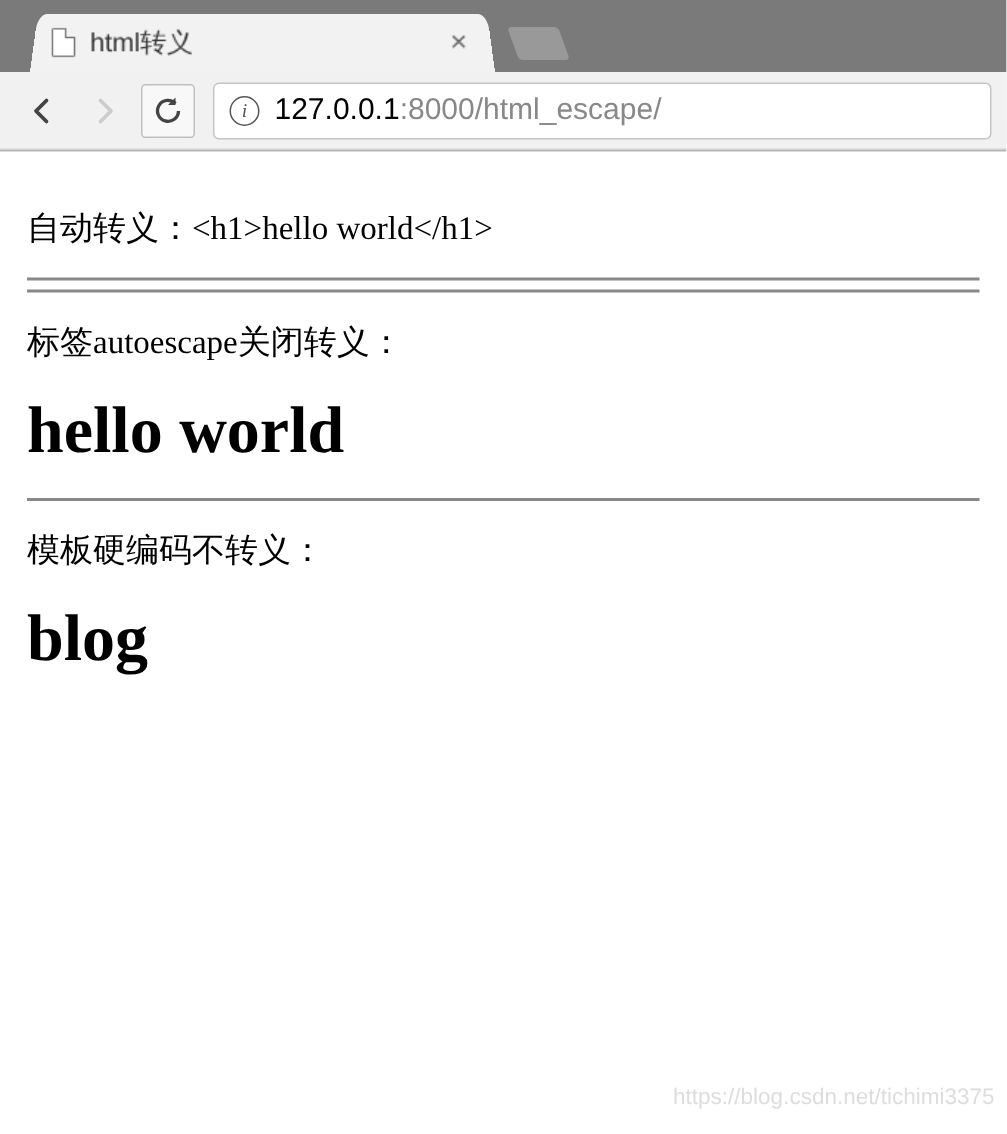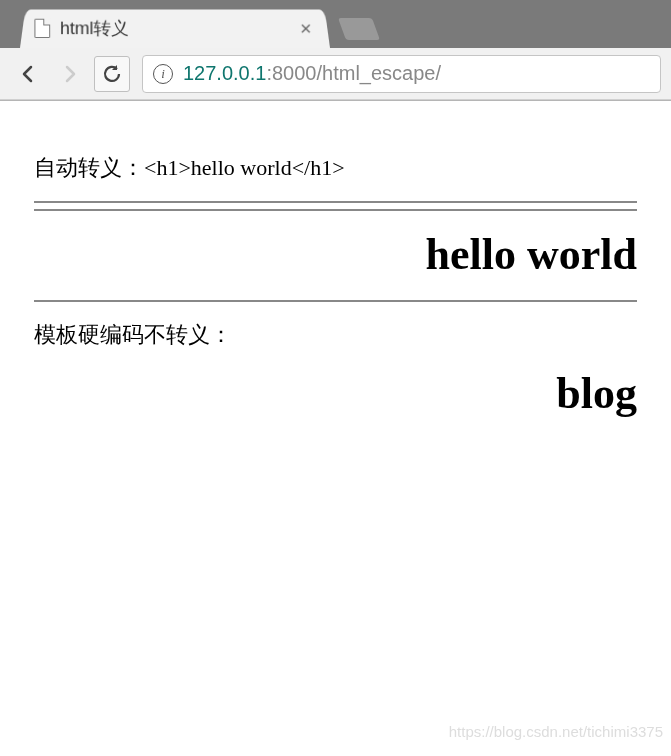--- a/index.html
+++ b/index.html
@@ -120,43 +120,42 @@
     font-size: 13px;
     font-family: Georgia, serif;
     font-style: italic;
     color: #555;
   }
   .url {
     font-size: 20px;
     color: #222;
     white-space: nowrap;
   }
-  .url-host { color: #0f766e; }
+  .url-host { color: #000000; }
   .url-port, .url-path { color: #888; text-align: right; }
   
   .page {
-    padding: 34px;
+    padding: 18px;
     font-family: "Times New Roman", SimSun, serif;
   }
   .page p {
     font-size: 22px;
     margin: 18px 0;
     color: #000;
   }
   .page hr {
     border: none;
     border-top: 2px solid #888;
     margin: 6px 0;
   }
   .page h1 {
     font-size: 44px;
     font-weight: bold;
     margin: 18px 0 20px 0;
     font-family: "Times New Roman", serif;
-    text-align: right;
   }
   .watermark {
     position: absolute;
     right: 8px;
     bottom: 16px;
     font-size: 15px;
     color: #ddd;
     font-family: Arial, sans-serif;
   }
 </style>
@@ -199,20 +198,23 @@
     </div>
   </div>
 </div>
 
 <div class="page">
   <p>
     <span>自动转义：</span><span>&lt;h1&gt;hello world&lt;/h1&gt;</span>
   </p>
   <hr>
   <hr>
+  <p>
+    <span>标签autoescape关闭转义：</span>
+  </p>
   <h1>hello world</h1>
   <hr>
   <p>
     <span>模板硬编码不转义：</span>
   </p>
   <h1>blog</h1>
 </div>
 
 <div class="watermark">https://blog.csdn.net/tichimi3375</div>
 

